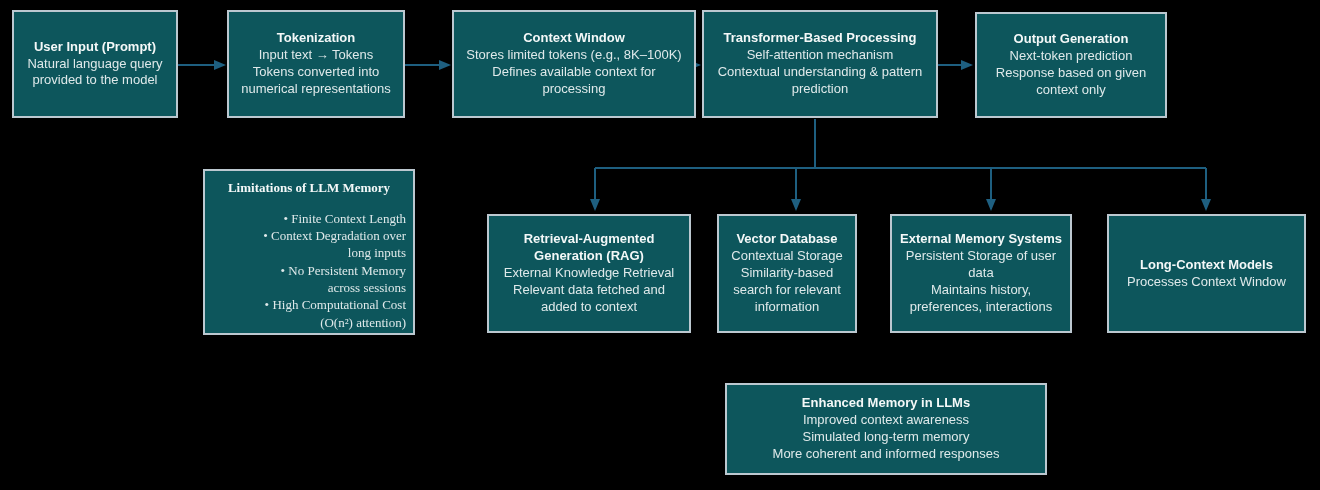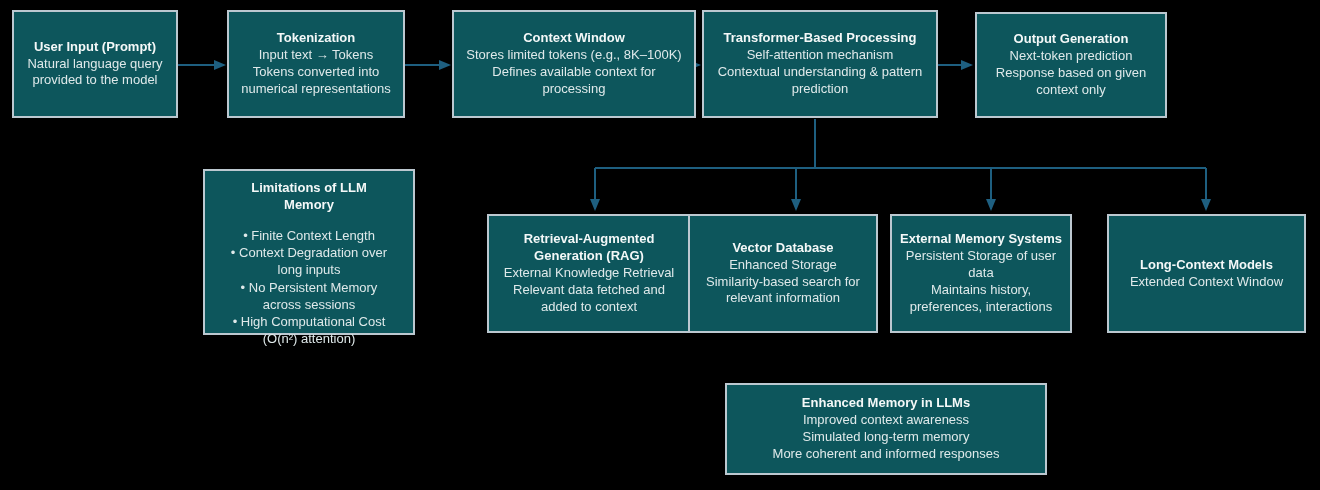--- a/index.html
+++ b/index.html
@@ -38,29 +38,31 @@
     line-height: 1.3;
     padding: 4px 6px;
   }
   .node .title {
     font-weight: 700;
     color: var(--title-text, #f4f8f8);
   }
   .node.limitations {
     justify-content: flex-start;
     align-items: stretch;
-    padding: 9px 25px;
+    padding: 9px 7px;
+    font-family: Liberation Serif, serif;
   }
   .node.limitations .title {
     text-align: center;
     margin-bottom: 13px;
   }
   .node.limitations .bullet {
-    text-align: center;
+    text-align: right;
     line-height: 1.33;
+    margin-left: 36px;
   }
 </style>
 </head>
 <body>
 
 <div class="canvas">
 
   <svg class="connectors" width="1320" height="490" viewBox="0 0 1320 490" xmlns="http://www.w3.org/2000/svg">
     <defs>
       <marker id="arrowhead" markerUnits="userSpaceOnUse" markerWidth="12" markerHeight="10" viewBox="0 0 12 10" refX="10" refY="5" orient="auto">
@@ -115,35 +117,35 @@
     <div class="bullet">• No Persistent Memory across sessions</div>
     <div class="bullet">• High Computational Cost (O(n²) attention)</div>
   </div>
 
   <div class="node" style="left:487px; top:214px; width:204px; height:119px">
     <div class="title">Retrieval-Augmented Generation (RAG)</div>
     <div class="line">External Knowledge Retrieval</div>
     <div class="line">Relevant data fetched and added to context</div>
   </div>
 
-  <div class="node" style="left:688px; top:214px; width:190px; height:119px">
+  <div class="node" style="left:717px; top:214px; width:140px; height:119px">
     <div class="title">Vector Database</div>
-    <div class="line">Enhanced Storage</div>
+    <div class="line">Contextual Storage</div>
     <div class="line">Similarity-based search for relevant information</div>
   </div>
 
   <div class="node" style="left:890px; top:214px; width:182px; height:119px">
     <div class="title">External Memory Systems</div>
     <div class="line">Persistent Storage of user data</div>
     <div class="line">Maintains history, preferences, interactions</div>
   </div>
 
   <div class="node" style="left:1107px; top:214px; width:199px; height:119px">
     <div class="title">Long-Context Models</div>
-    <div class="line">Extended Context Window</div>
+    <div class="line">Processes Context Window</div>
   </div>
 
   <div class="node" style="left:725px; top:383px; width:322px; height:92px">
     <div class="title">Enhanced Memory in LLMs</div>
     <div class="line">Improved context awareness</div>
     <div class="line">Simulated long-term memory</div>
     <div class="line">More coherent and informed responses</div>
   </div>
 
 </div>

